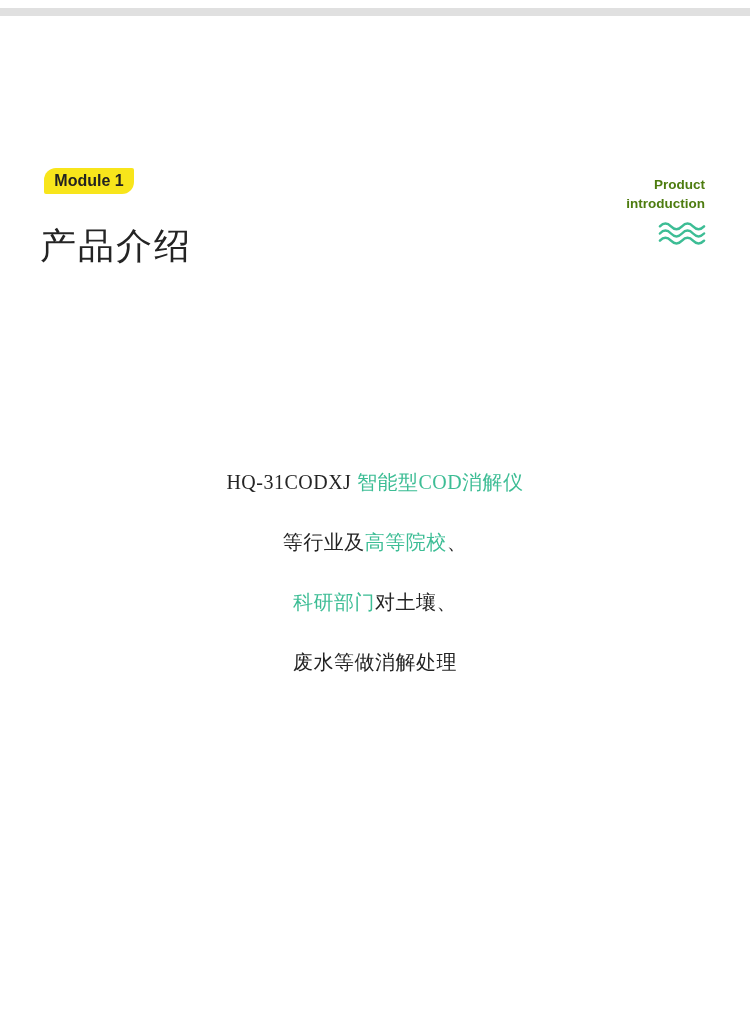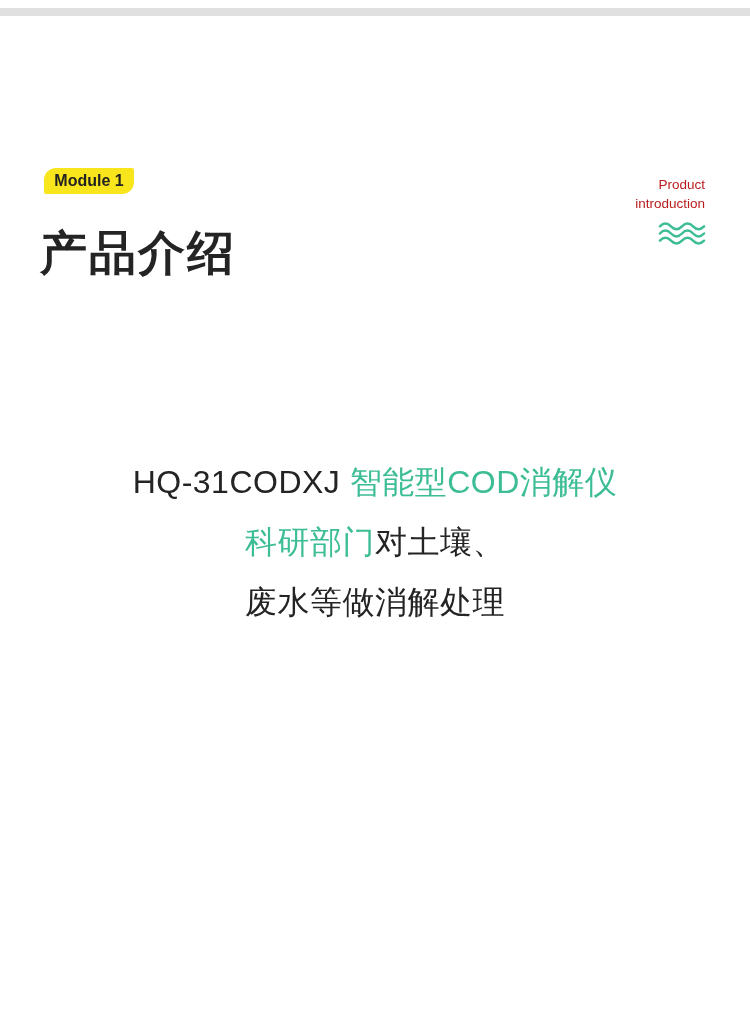--- a/index.html
+++ b/index.html
@@ -22,49 +22,50 @@
     background:var(--c-yellow,#f8e51b);
     border-radius:12px 2px 12px 2px;
     display:flex;align-items:center;justify-content:center;
   }
   .badge span{
     font-size:16px;font-weight:700;color:#222;
   }
   .title{
     position:absolute;left:40px;top:214px;
     margin:0;
-    font-size:47px;font-weight:700;
+    font-size:36px;font-weight:400;
     letter-spacing:2px;
     color:var(--c-dark,#242424);
   }
   .en{
     position:absolute;right:45px;top:167px;
     text-align:right;
     font-size:13.5px;line-height:19px;
-    font-weight:400;
-    color:#b91c1c;
+    font-weight:700;
+    color:#4d7c0f;
   }
   .waves{
     position:absolute;right:44px;top:214px;
     width:48px;height:23px;
   }
   .waves path{
     fill:none;
     stroke:var(--c-green,#3dbd95);
     stroke-width:2.6;
     stroke-linecap:round;
   }
   .intro{
     position:absolute;top:444px;left:0;
     width:750px;
     text-align:center;
-    font-size:32px;line-height:60px;
+    font-size:20px;line-height:60px;
     font-weight:500;
     letter-spacing:0.5px;
     color:var(--c-dark,#242424);
+    font-family:Liberation Serif, serif;
   }
   .intro-line .dark{color:var(--c-dark,#242424);}
   .intro-line .green{color:var(--c-green,#3dbd95);}
   .bottom-bar{
     position:absolute;bottom:0;left:0;
     width:100%;height:5px;
     background:var(--c-bar,#2bad87);
   }
 </style>
 </head>
@@ -86,19 +87,20 @@
   </div>
 
   <svg class="waves" viewBox="0 0 50 23" aria-hidden="true">
     <path d="M2 4 Q 7.75 -2, 13.5 4 T 25 4 T 36.5 4 T 48 4"></path>
     <path d="M2 11.5 Q 7.75 5.5, 13.5 11.5 T 25 11.5 T 36.5 11.5 T 48 11.5"></path>
     <path d="M2 19 Q 7.75 13, 13.5 19 T 25 19 T 36.5 19 T 48 19"></path>
   </svg>
 
   <main class="intro">
       <div class="intro-line"><span class="dark">HQ-31CODXJ </span><span class="green">智能型COD消解仪</span></div>
+      <div class="intro-line"><span class="dark">等行业及</span><span class="green">高等院校</span><span class="dark">、</span></div>
       <div class="intro-line"><span class="green">科研部门</span><span class="dark">对土壤、</span></div>
       <div class="intro-line"><span class="dark">废水等做消解处理</span></div>
     </main>
 
   <div class="bottom-bar"></div>
 
 </div>
 
 </body></html>

